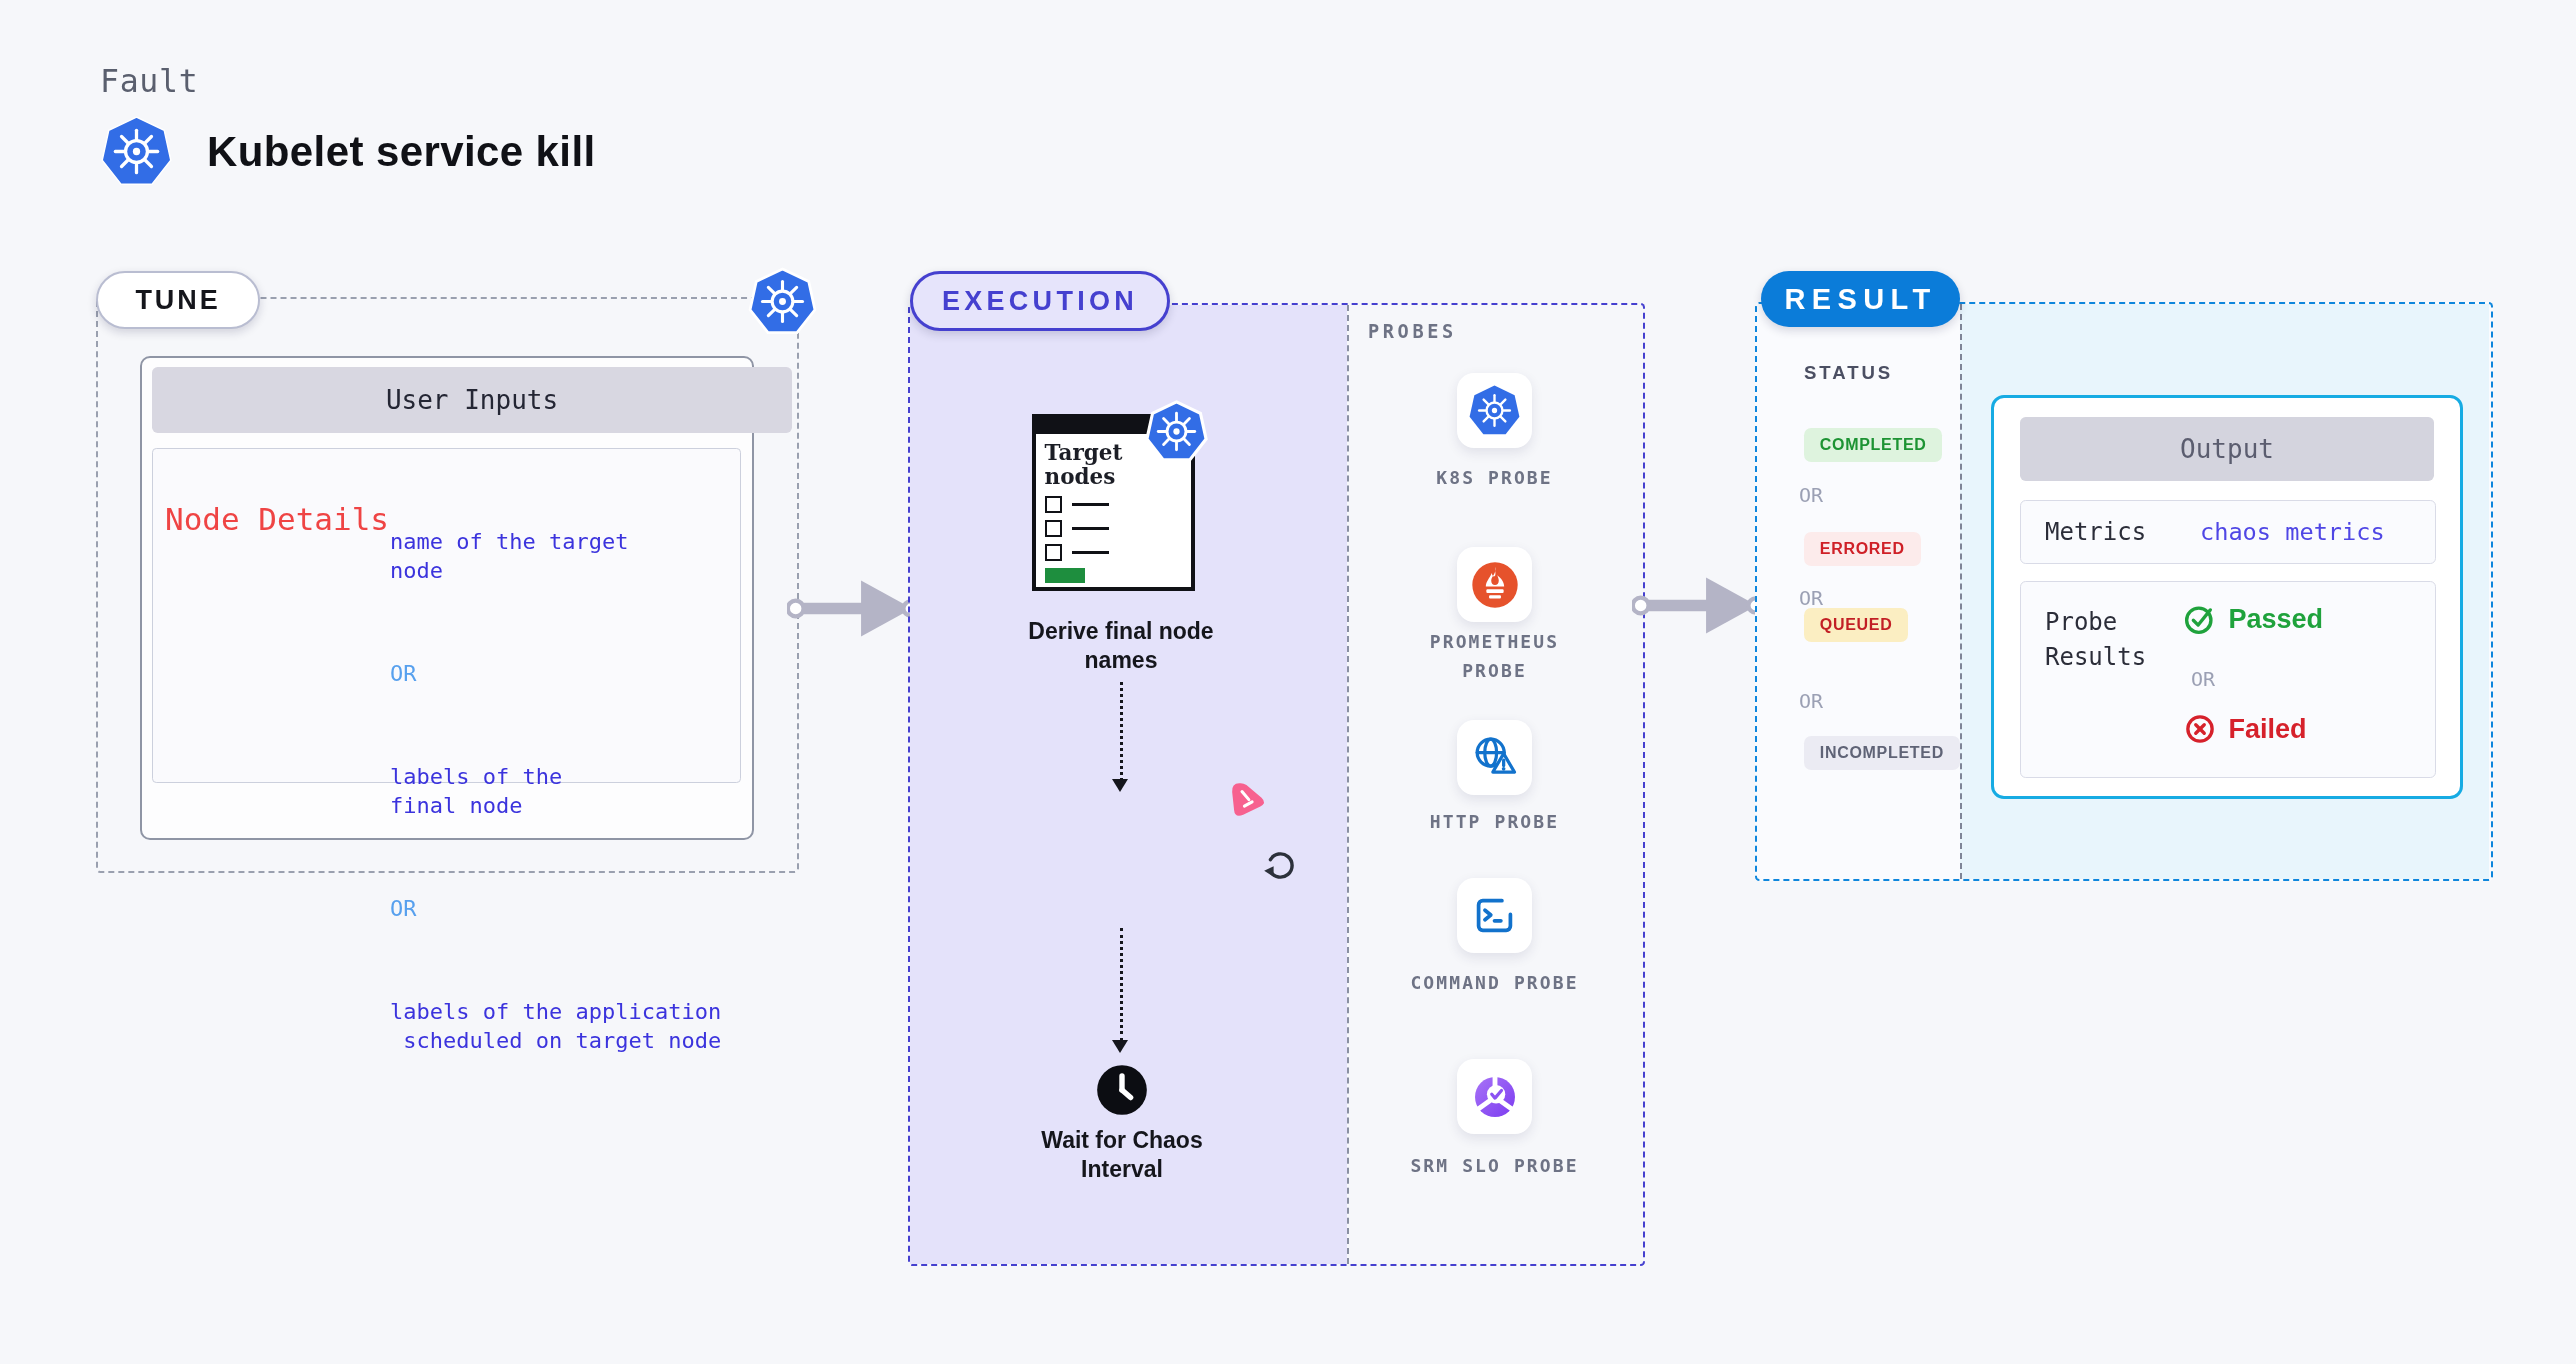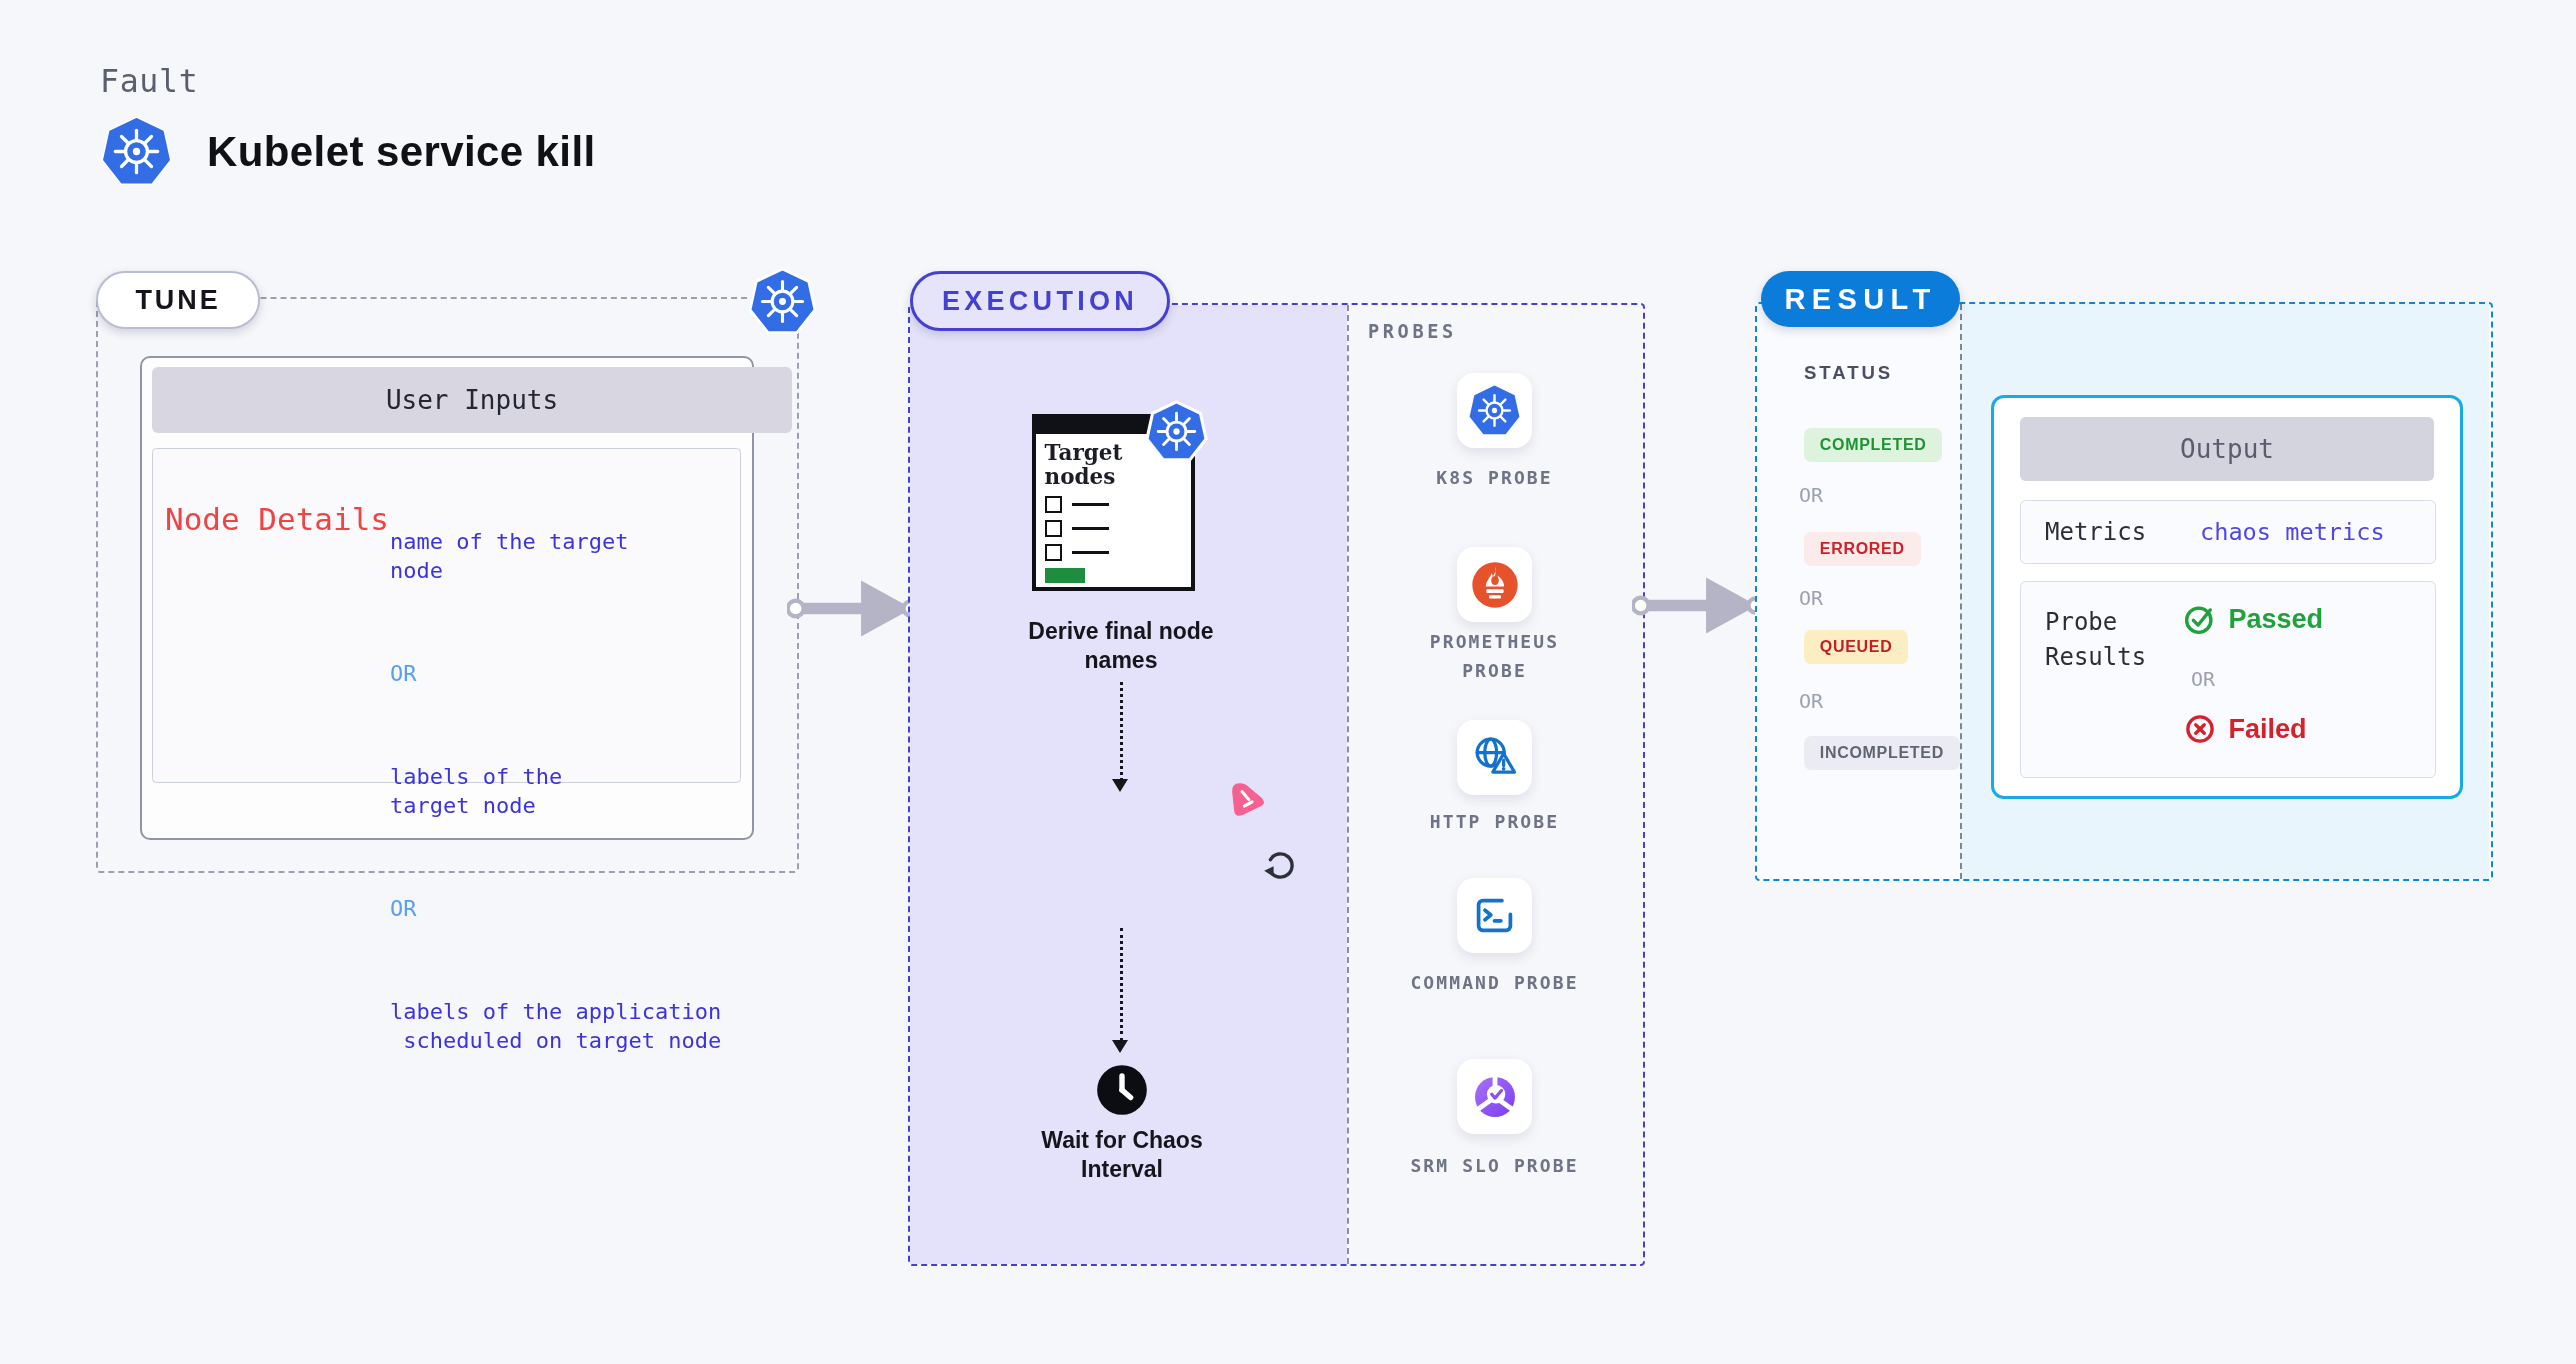--- a/index.html
+++ b/index.html
@@ -150,21 +150,21 @@
 
   <div class="abs ui-card"></div>
   <div class="abs ui-header mono">User Inputs</div>
   <div class="abs ui-row"></div>
   <div class="abs ui-row-label mono">Node Details</div>
   <div class="abs ui-values mono">
     <div class="ui-val">name of the target
 node</div>
     <div class="ui-or">OR</div>
     <div class="ui-val">labels of the
-target node</div>
+final node</div>
     <div class="ui-or">OR</div>
     <div class="ui-val">labels of the application
  scheduled on target node</div>
   </div>
 
   <svg class="abs flow-arrow" style="left:787px;top:569px;" viewBox="0 0 185 110">
     <rect x="12" y="47" width="95" height="16" fill="#b4b4c6"></rect>
     <polygon points="103,16 174,55 103,94" fill="#b4b4c6"></polygon>
     <circle cx="12" cy="55" r="11" fill="#fff" stroke="#b4b4c6" stroke-width="6"></circle>
     <circle cx="172" cy="55" r="10" fill="#fff" stroke="#b4b4c6" stroke-width="6"></circle>
@@ -331,21 +331,21 @@
   </div>
   <div class="abs pill result-pill">
     <span>RESULT</span>
   </div>
 
   <div class="abs status-title">STATUS</div>
   <div class="abs status-badge sb-completed" style="top:428px;">COMPLETED</div>
   <div class="abs or-label mono" style="top:483px;">OR</div>
   <div class="abs status-badge sb-errored" style="top:532px;">ERRORED</div>
   <div class="abs or-label mono" style="top:586px;">OR</div>
-  <div class="abs status-badge sb-queued" style="top:630px;text-align:center;">QUEUED</div>
+  <div class="abs status-badge sb-queued" style="top:608px;text-align:center;">QUEUED</div>
   <div class="abs or-label mono" style="top:689px;">OR</div>
   <div class="abs status-badge sb-incompleted" style="top:736px;">INCOMPLETED</div>
 
   <div class="abs output-box">
     <div class="output-header mono">Output</div>
 
     <div class="output-row metrics-row">
       <div class="metrics-label mono">Metrics</div>
       <div class="metrics-value mono">chaos metrics</div>
     </div>

